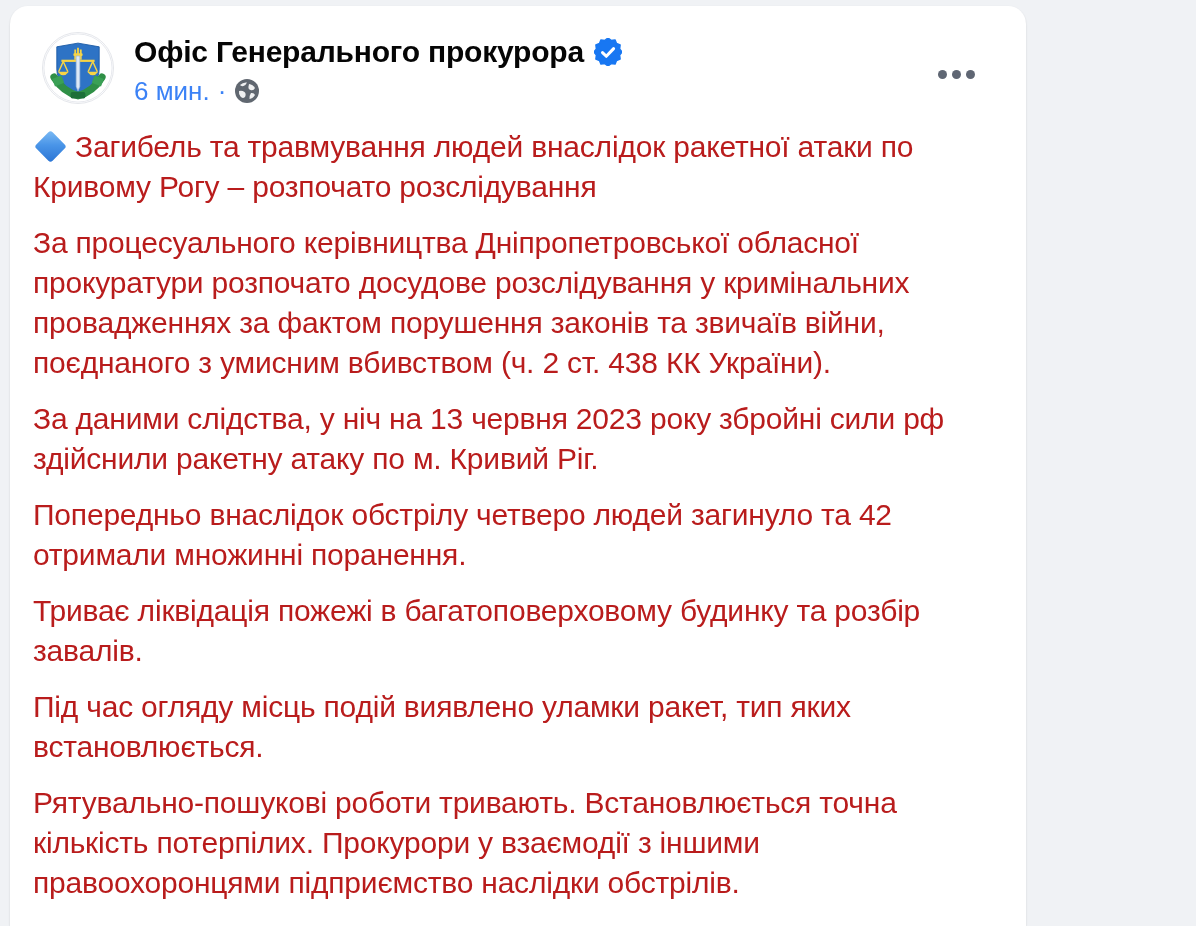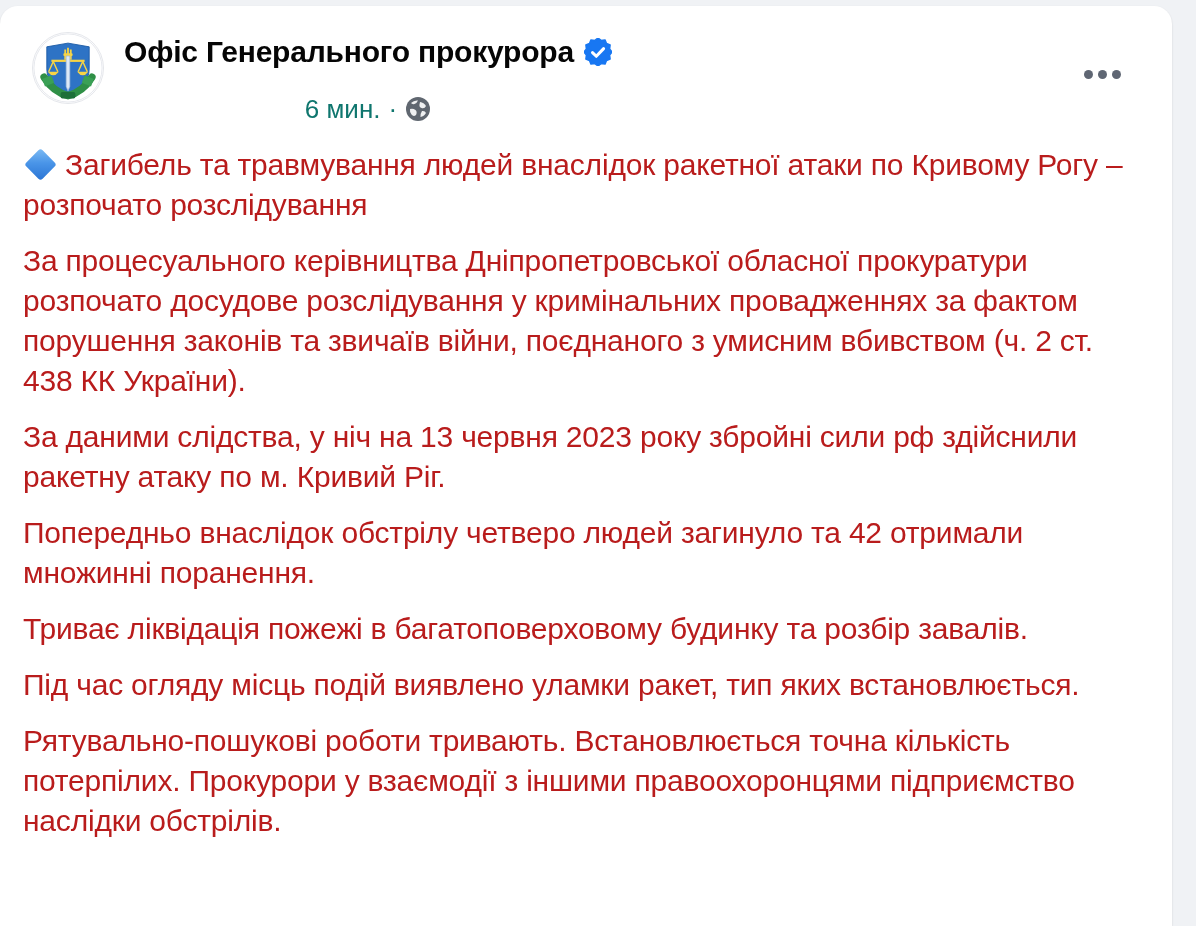--- a/index.html
+++ b/index.html
@@ -3,21 +3,21 @@
 <meta charset="utf-8">
 <style>
   html,body{margin:0;padding:0;}
   body{
     width:1196px;height:926px;overflow:hidden;
     background:#f0f2f5;
     font-family:"Liberation Sans","DejaVu Sans",sans-serif;
     -webkit-font-smoothing:antialiased;
   }
   .card{
-    position:absolute;left:0;top:6px;width:1172px;height:920px;
+    position:absolute;left:10px;top:6px;width:1016px;height:920px;
     background:#ffffff;border-radius:18px 18px 0 0;
     box-shadow:0 1px 2px rgba(0,0,0,.15);
   }
   
   .post-header{
     position:relative;
     padding:26px 44px 0 32px;
     display:flex;align-items:flex-start;
   }
   .avatar{
@@ -27,22 +27,22 @@
   }
   .avatar svg{display:block;width:100%;height:100%;}
   .header-text{margin-left:20px;padding-top:2px;}
   .name-row{display:flex;align-items:center;}
   .page-name{
     font-size:30px;font-weight:700;color:#050505;line-height:36px;
     letter-spacing:-.2px;cursor:pointer;
   }
   .verified{margin-left:10px;width:28px;height:28px;flex:0 0 28px;}
   .meta-row{
-    display:flex;align-items:center;margin-top:24px;
-    font-size:26px;color:#0f766e;line-height:30px;justify-content:center;
+    display:flex;align-items:center;margin-top:6px;
+    font-size:26px;color:#3b82f6;line-height:30px;
   }
   .meta-sep{margin:0 8px;}
   .globe{width:26px;height:26px;display:block;}
   .more-btn{
     position:absolute;right:42px;top:50px;
     width:56px;height:36px;border:none;background:transparent;
     display:flex;align-items:center;justify-content:center;gap:5px;
     cursor:pointer;padding:0;
   }
   .more-btn .dot{width:9px;height:9px;border-radius:50%;background:#5f6673;}

